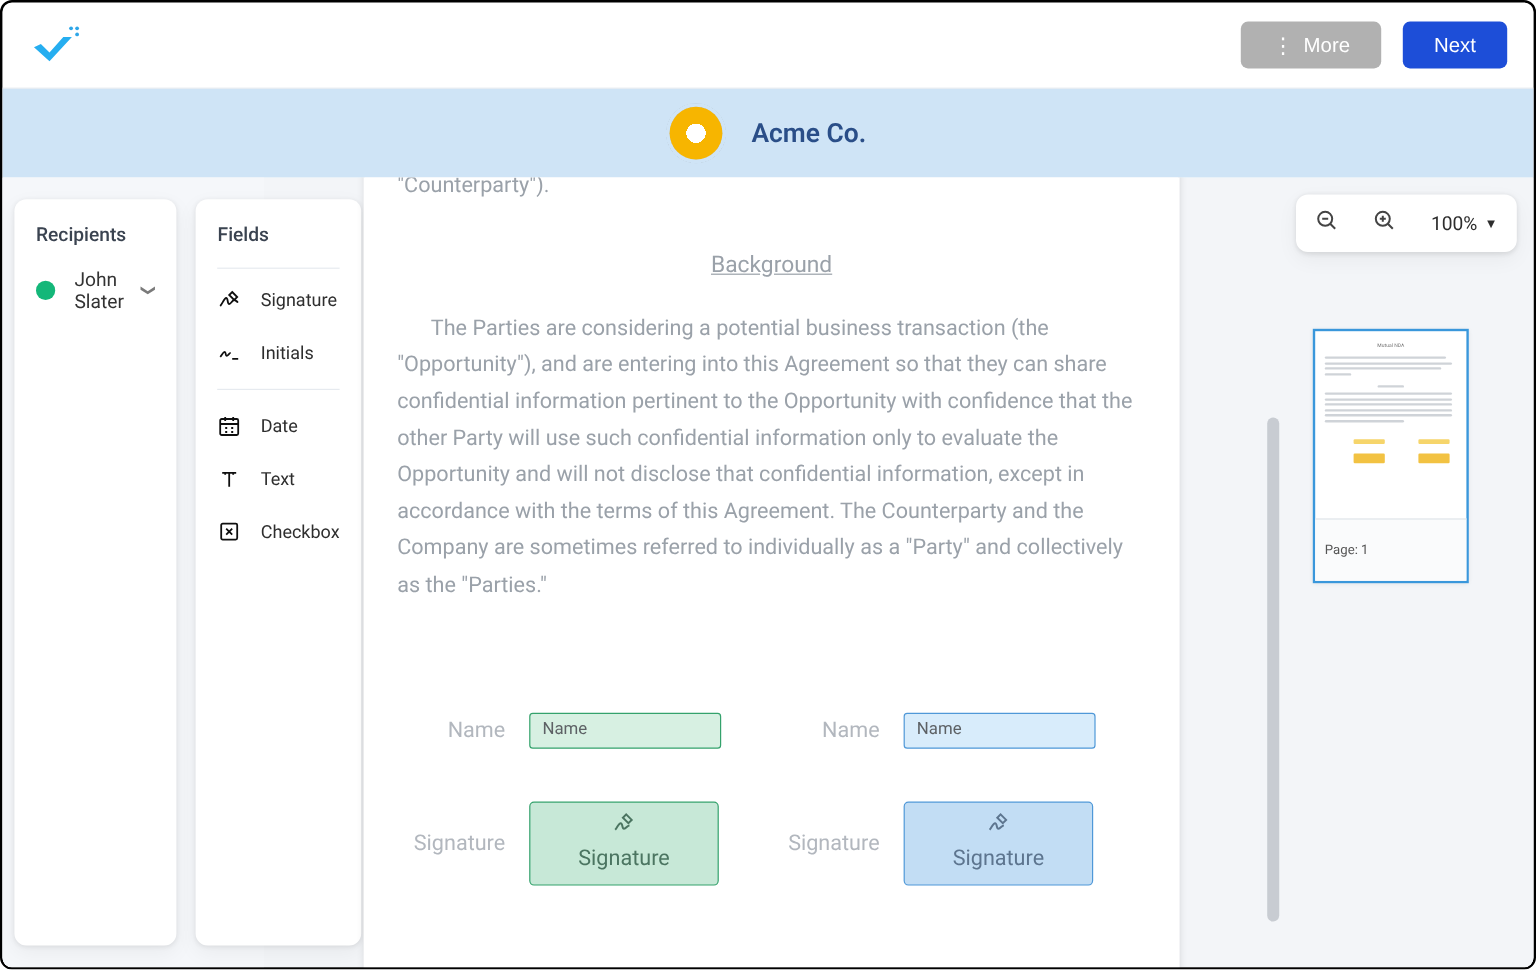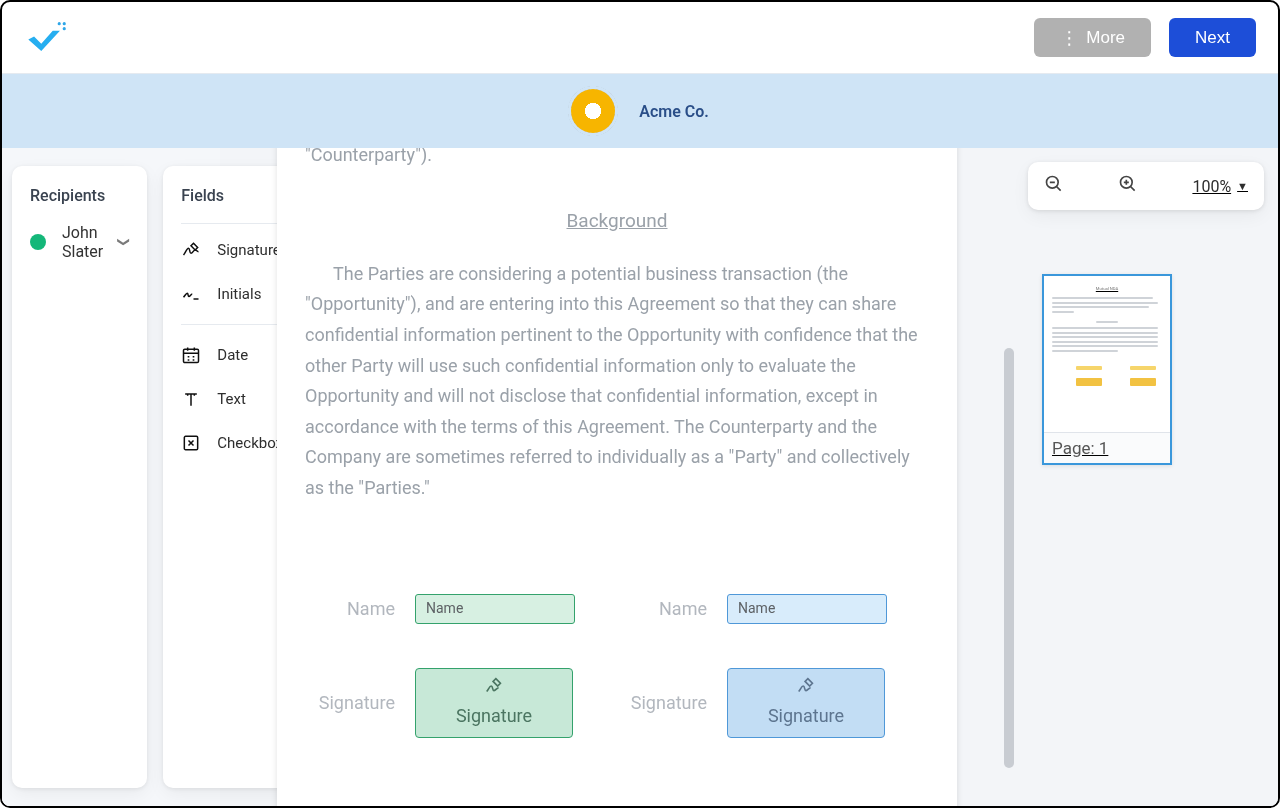--- a/index.html
+++ b/index.html
@@ -81,21 +81,21 @@
     .banner-logo::after{
       content: "";
       position: absolute;
       inset: -3px;
       border-radius: 50%;
       background: radial-gradient(circle at 50% 50%, transparent 0 70%, rgba(130,130,130,.15) 70% 100%);
       pointer-events: none;
     }
     .banner-title {
       color: #2a4e88;
-      font-size: 16px;
+      font-size: 22px;
       font-weight: 600;
       text-align: center;
     }
 
     
     .body {
       flex: 1;
       display: flex;
       background: linear-gradient(to right, #f5f7fa 0, #f5f7fa 218px, transparent 218px), #f3f5f8;
       position: relative;
@@ -229,24 +229,23 @@
       right: 0;
       top: 200px;
       width: 10px;
       height: 420px;
       border-radius: 5px;
       background: rgba(120,128,140,.35);
     }
 
     
     .right {
-      width: 264px;
+      width: 212px;
       padding: 14px;
       position: relative;
-      text-decoration: underline;
     }
     .zoom-card {
       height: 48px;
       background: #fff;
       border-radius: 10px;
       box-shadow: 0 1px 4px rgba(0,0,0,.1), 0 6px 18px rgba(0,0,0,.05);
       display: flex;
       align-items: center;
       justify-content: space-between;
       padding: 0 16px;
@@ -272,22 +271,22 @@
       padding: 10px 8px;
       font-size: 4.2px;
     }
     .page-thumb .mini-title { text-align: center; color: #777; margin-bottom: 6px; }
     .mini-line { height: 2px; background: #cfd3d8; margin: 2.5px 0; border-radius: 1px; }
     .mini-sigrow { display: flex; gap: 8px; margin-top: 8px; align-items: center;}
     .mini-sig { width: 26px; height: 8px; background: #f2c242; border-radius: 1px; }
     .mini-name { width: 26px; height: 4px; background: #f6d56b; border-radius: 1px; }
     .page-thumb .page-label {
       border-top: 1px solid #e0e4ea;
-      padding: 5px 8px;
-      font-size: 17px;
+      padding: 19px 8px;
+      font-size: 11px;
       color: #555;
       background: #fafbfc;
     }
   </style>
 </head>
 <body>
 
 <div class="frame">
 
   <div class="topbar">

